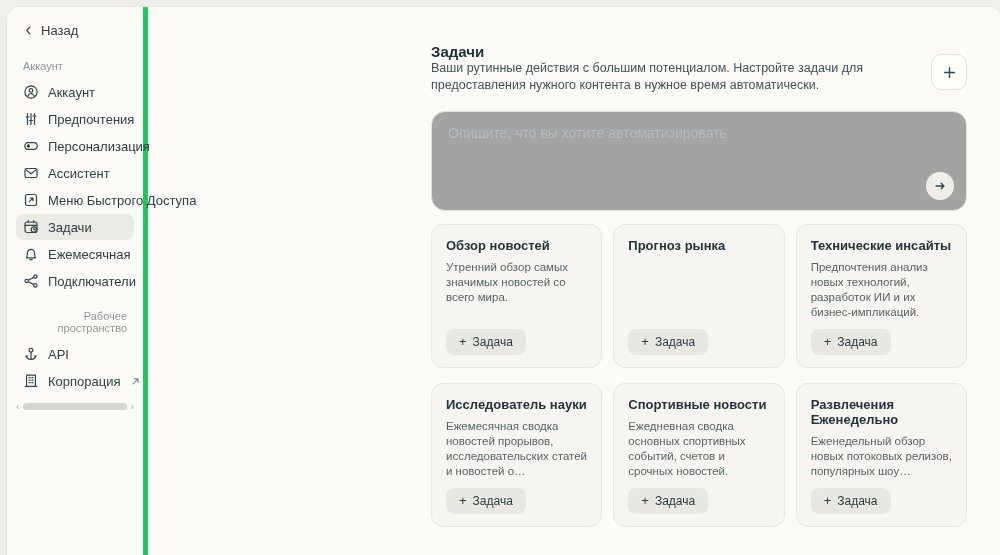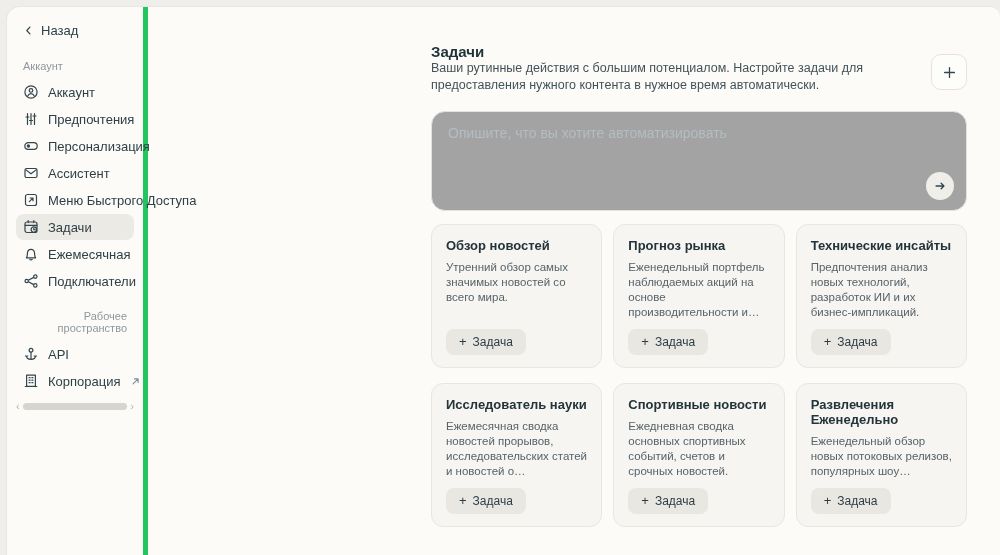--- a/index.html
+++ b/index.html
@@ -224,21 +224,20 @@
           <div class="card-title">Обзор новостей</div>
           <div class="card-desc">Утренний обзор самых значимых новостей со всего мира.</div>
           <button class="card-btn">
             <span class="pl">+</span>
             <span>Задача</span>
           </button>
         </div>
 
         <div class="card">
           <div class="card-title">Прогноз рынка</div>
-          <div class="card-desc">Еженедельный портфель наблюдаемых акций на основе производительности и…</div>
           <button class="card-btn">
             <span class="pl">+</span>
             <span>Задача</span>
           </button>
         </div>
 
         <div class="card">
           <div class="card-title">Технические инсайты</div>
           <div class="card-desc">Предпочтения анализ новых технологий, разработок ИИ и их бизнес-импликаций.</div>
           <button class="card-btn">

